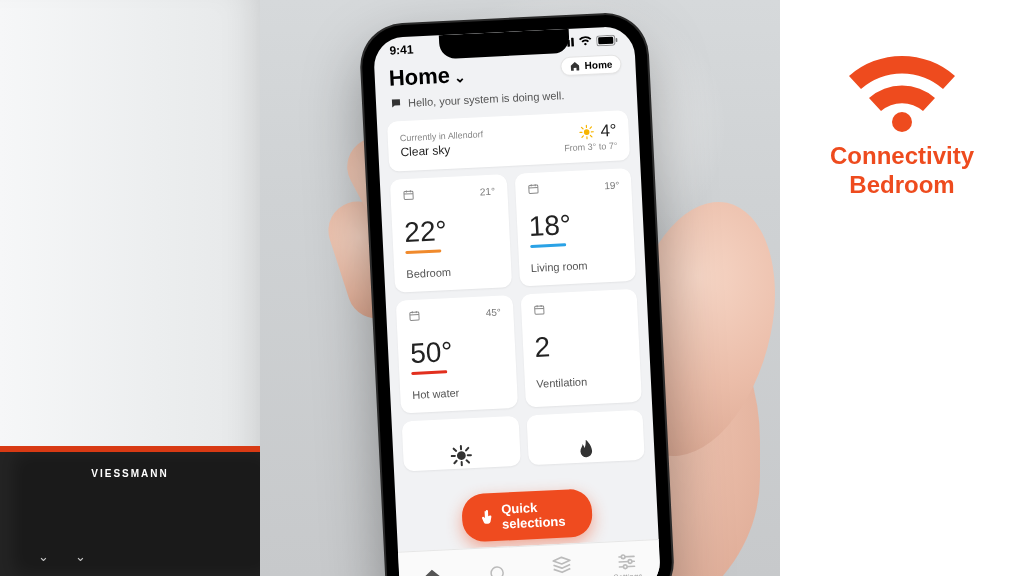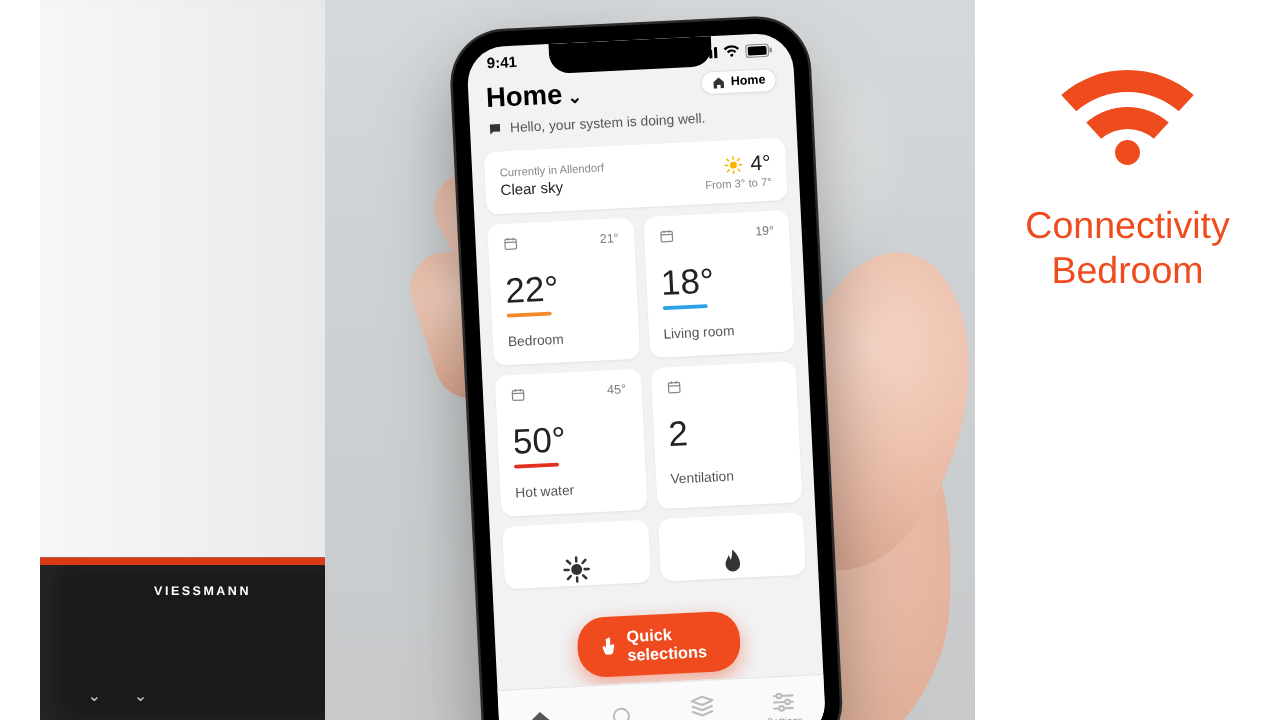--- a/index.html
+++ b/index.html
@@ -4,21 +4,20 @@
 <style>
   * { box-sizing: border-box; margin: 0; padding: 0; }
   html, body { width: 1024px; height: 576px; overflow: hidden; font-family: -apple-system, Helvetica, Arial, sans-serif; }
   .stage { position: relative; width: 1024px; height: 576px; background: #fff; }
 
   
   .appliance {
     position: absolute; left: 0; top: 0; width: 260px; height: 576px;
     background: linear-gradient(90deg, #f6f7f8 0%, #eceeef 60%, #e6e8e9 100%);
     box-shadow: inset -30px 0 40px -30px rgba(0,0,0,.15);
-    margin-left: 32px;
   }
   .appliance-bottom {
     position: absolute; left: 0; bottom: 0; width: 260px; height: 130px;
     background: #1a1a1a; border-top: 6px solid #d83a14;
     box-shadow: inset 12px 0 20px rgba(255,255,255,.05);
   }
   .brand-strip {
     position: absolute; top: 16px; left: 50%; transform: translateX(-50%);
     color: #fff; font-size: 10px; letter-spacing: 2px; font-weight: 600;
   }
@@ -139,21 +138,21 @@
   .tab { display: flex; flex-direction: column; align-items: center; gap: 2px; font-size: 8px; color: #9a9a9a; }
   .tab.active { color: #333; }
 
   
   .promo {
     position: absolute; right: 0; top: 0; width: 244px; height: 576px;
     background: #fff; display: flex; flex-direction: column; align-items: center;
     padding-top: 48px;
   }
   .promo .wifi { color: #ee4b1e; }
-  .promo .text { color: #ee4b1e; font-size: 30px; line-height: 1.2; text-align: center; margin-top: 24px; font-weight: 400; }
+  .promo .text { color: #ee4b1e; font-size: 24px; line-height: 1.2; text-align: center; margin-top: 4px; font-weight: 700; }
 
   .calendar-icon svg, .sun-icon svg, .house-mini svg, .tap-icon svg, .flame-icon svg, .sliders-icon svg, .stack-icon svg, .house-tab-icon svg, .chat-icon svg { display:block; }
 </style>
 </head>
 <body>
 
 <div class="stage">
 
   <div class="appliance">
     <div class="appliance-bottom">

